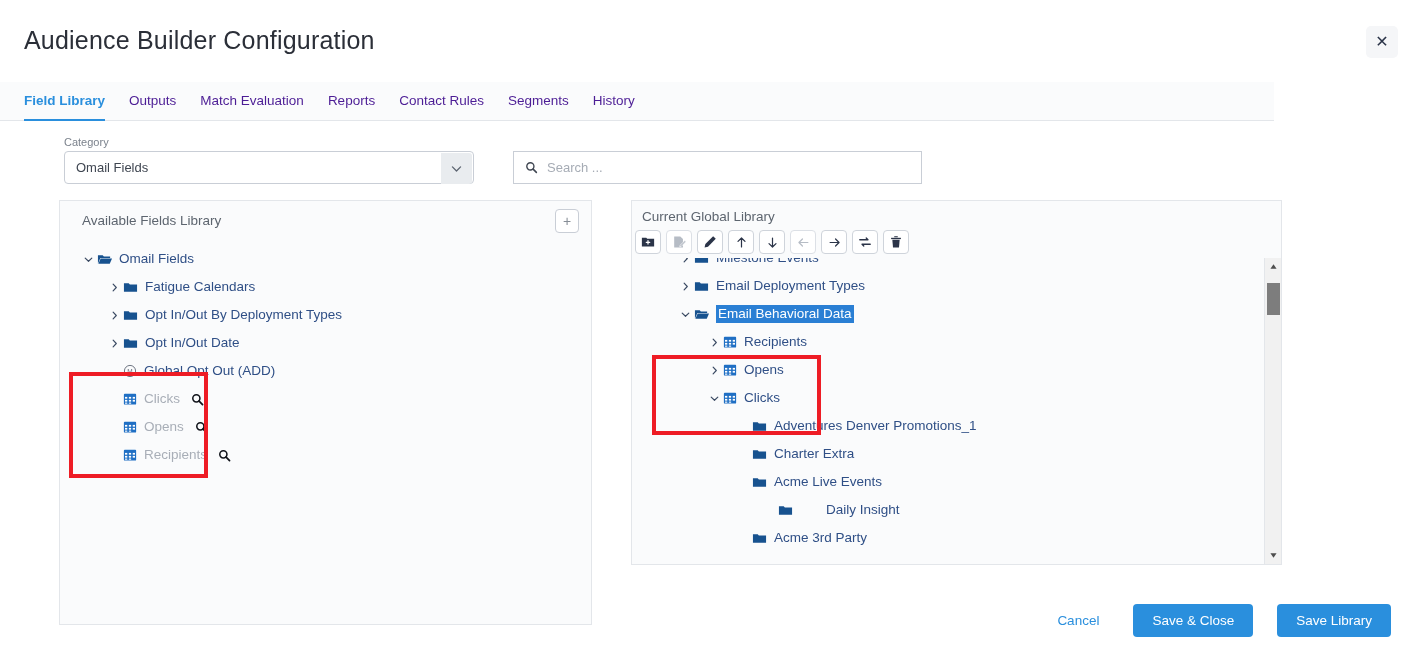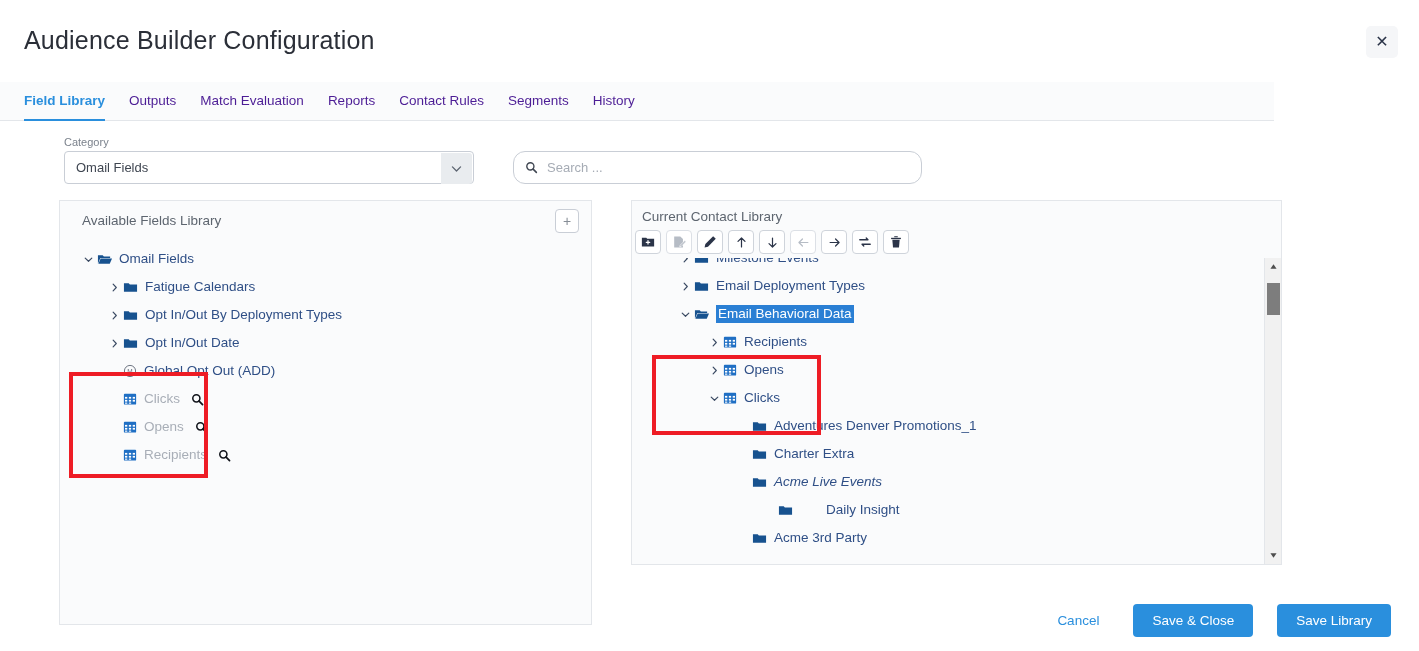--- a/index.html
+++ b/index.html
@@ -49,21 +49,21 @@
   }
   .select-value { font-size: 13px; color: #3f4651; padding-left: 11px; }
   .select-arrow {
     position: absolute; right: 1px; top: 1px; width: 31px; height: 31px;
     background: #e9ecef; border-radius: 0 3px 3px 0;
     display: flex; align-items: center; justify-content: center;
     color: #5c6470;
   }
   .search-box {
     position: absolute; left: 513px; top: 151px; width: 409px; height: 33px;
-    border: 1px solid #c9ced6; border-radius: 12px; background: #fff;
+    border: 1px solid #c9ced6; border-radius: 0; background: #fff;
     display: flex; align-items: center; cursor: text;
   }
   .search-icon { margin-left: 11px; color: #3f4651; display: flex; }
   .search-input {
     border: none; outline: none; background: transparent;
     font-size: 13px; color: #3f4651; margin-left: 9px; width: 340px;
     font-family: "Liberation Sans", sans-serif;
   }
   .search-input::placeholder { color: #a6acb5; }
 
@@ -337,21 +337,21 @@
             <svg width="13" height="13" viewBox="0 0 16 16">
               <circle cx="6.6" cy="6.6" r="4.4" stroke="currentColor" stroke-width="1.9" fill="none"></circle>
               <path d="M10 10l4.2 4.2" stroke="currentColor" stroke-width="2.1" stroke-linecap="round"></path>
             </svg>
           </span>
         </div>
       </div>
   </div>
 
   <div class="panel-right">
-    <div class="panel-right-head">Current Contact Library</div>
+    <div class="panel-right-head">Current Global Library</div>
     <div class="toolbar" id="toolbar">
         <button class="tb-btn">
           <svg width="14" height="14" viewBox="0 0 16 16">
             <path d="M1 3h5l1.1 1.4H15V13H1z" fill="currentColor"></path>
             <path d="M8 6.3v4M6 8.3h4" stroke="#fff" stroke-width="1.4" stroke-linecap="round"></path>
           </svg>
         </button>
         <button class="tb-btn disabled">
           <svg width="14" height="14" viewBox="0 0 16 16">
             <path d="M2.5 1.6h7l3 3v9.8h-10z" fill="currentColor"></path>
@@ -512,21 +512,21 @@
           </div>
           <div class="node" style="padding-left: 103px;">
             <span class="chev empty"></span>
             <span class="ficon">
               <svg width="15" height="15" viewBox="0 0 16 16">
                 <path d="M1 3.4h5.1l1.2 1.5H15v7.7H1z" fill="#17528f"></path>
               </svg>
             </span>
             <span class="lbl">Charter Extra</span>
           </div>
-          <div class="node" style="padding-left: 103px; font-style: italic;">
+          <div class="node" style="padding-left: 103px;">
             <span class="chev empty"></span>
             <span class="ficon">
               <svg width="15" height="15" viewBox="0 0 16 16">
                 <path d="M1 3.4h5.1l1.2 1.5H15v7.7H1z" fill="#17528f"></path>
               </svg>
             </span>
             <span class="lbl">Acme Live Events</span>
           </div>
           <div class="node" style="padding-left: 103px; gap: 26px;">
             <span class="chev empty"></span>

